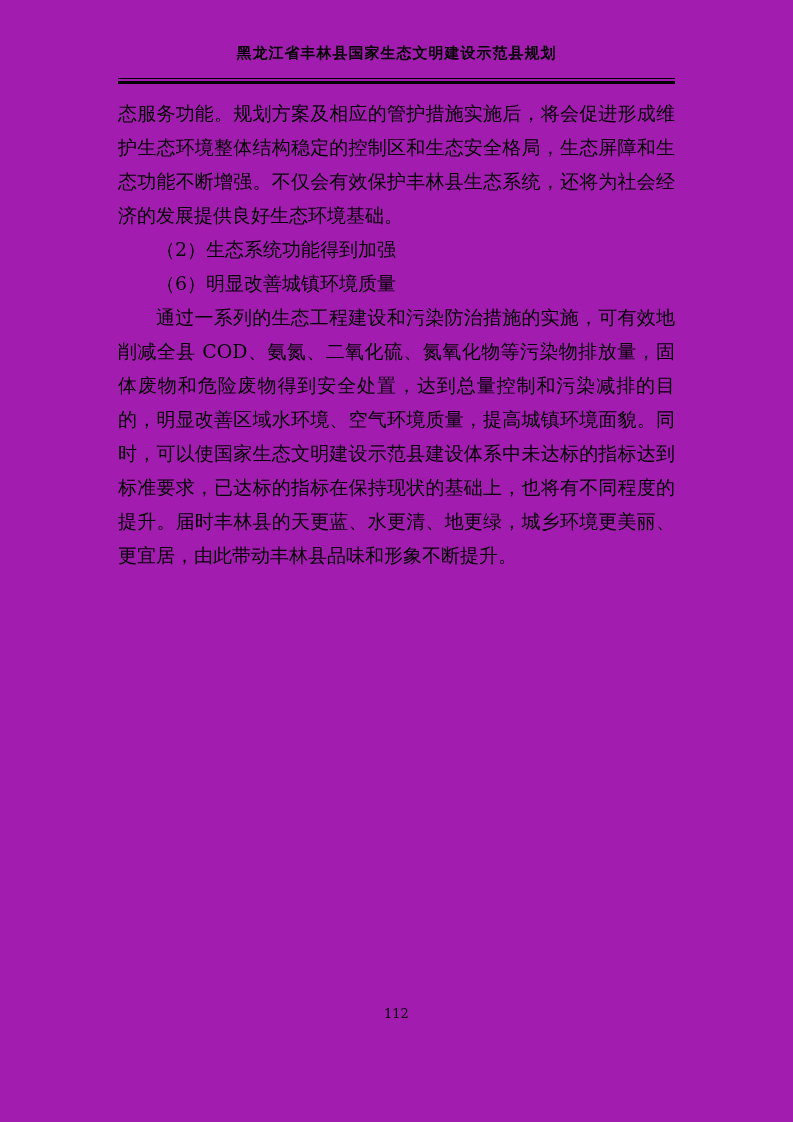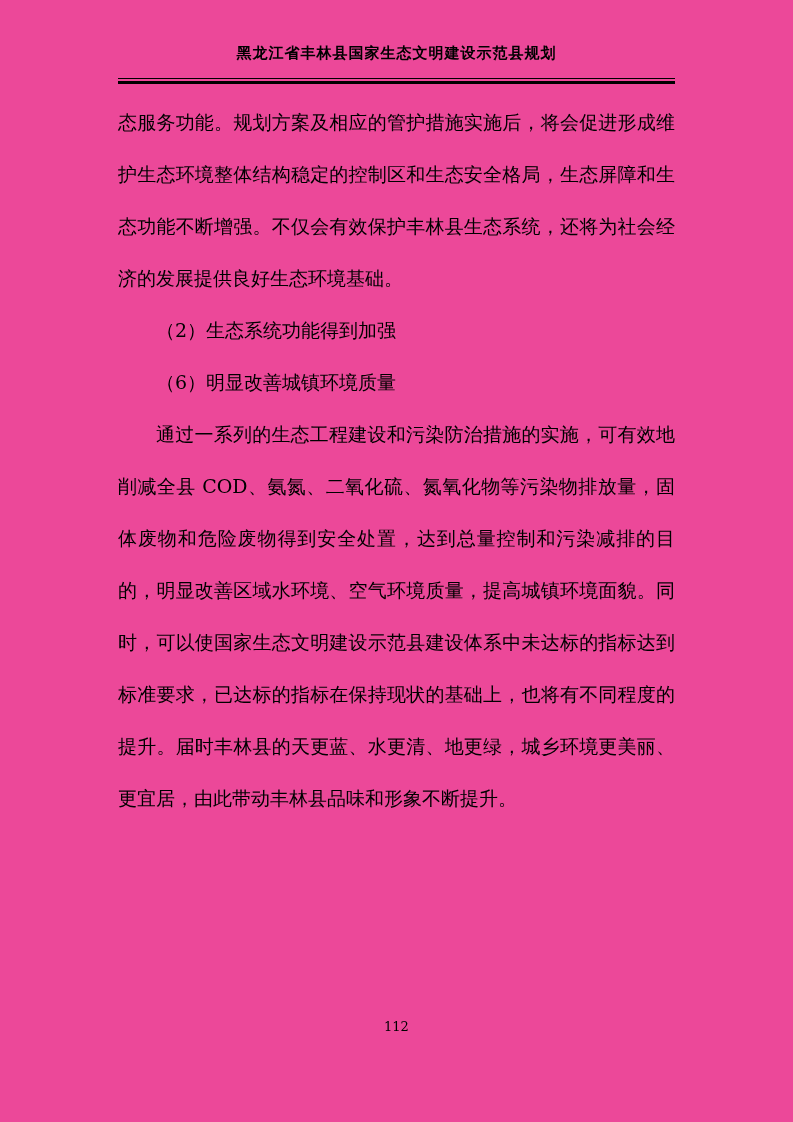--- a/index.html
+++ b/index.html
@@ -1,21 +1,21 @@
 <!DOCTYPE html>
 <html><head>
 <meta charset="utf-8">
 <style>
   * { margin: 0; padding: 0; box-sizing: border-box; }
   html, body { background: #ffffff; }
   .page {
     position: relative;
     width: 793px;
     height: 1122px;
-    background: #ec4899;
+    background: #a21caf;
     overflow: hidden;
     font-family: "DejaVu Serif", "Liberation Serif", serif;
     color: #000000;
   }
   .page-header {
     position: absolute;
     top: 44px;
     left: 118px;
     width: 557px;
     text-align: center;
@@ -35,35 +35,34 @@
     height: 6px;
     border-top: 1px solid #000000;
     border-bottom: 3px solid #000000;
   }
   .doc-body {
     position: absolute;
     top: 96px;
     left: 118px;
     width: 557px;
     font-size: 19px;
-    line-height: 52px;
+    line-height: 34px;
     text-align: justify;
     text-justify: inter-character;
     color: #000000;
   }
   .block { margin: 0; }
   .block.indent { text-indent: 2em; }
   .block.heading { text-indent: 2em; }
   .page-footer {
     position: absolute;
     top: 1003px;
     left: 118px;
     width: 557px;
     text-align: center;
-    margin-top: 13px;
   }
   .page-number {
     font-size: 13px;
     color: #000000;
     font-family: "DejaVu Serif", "Liberation Serif", serif;
   }
 </style>
 </head>
 <body>
 

